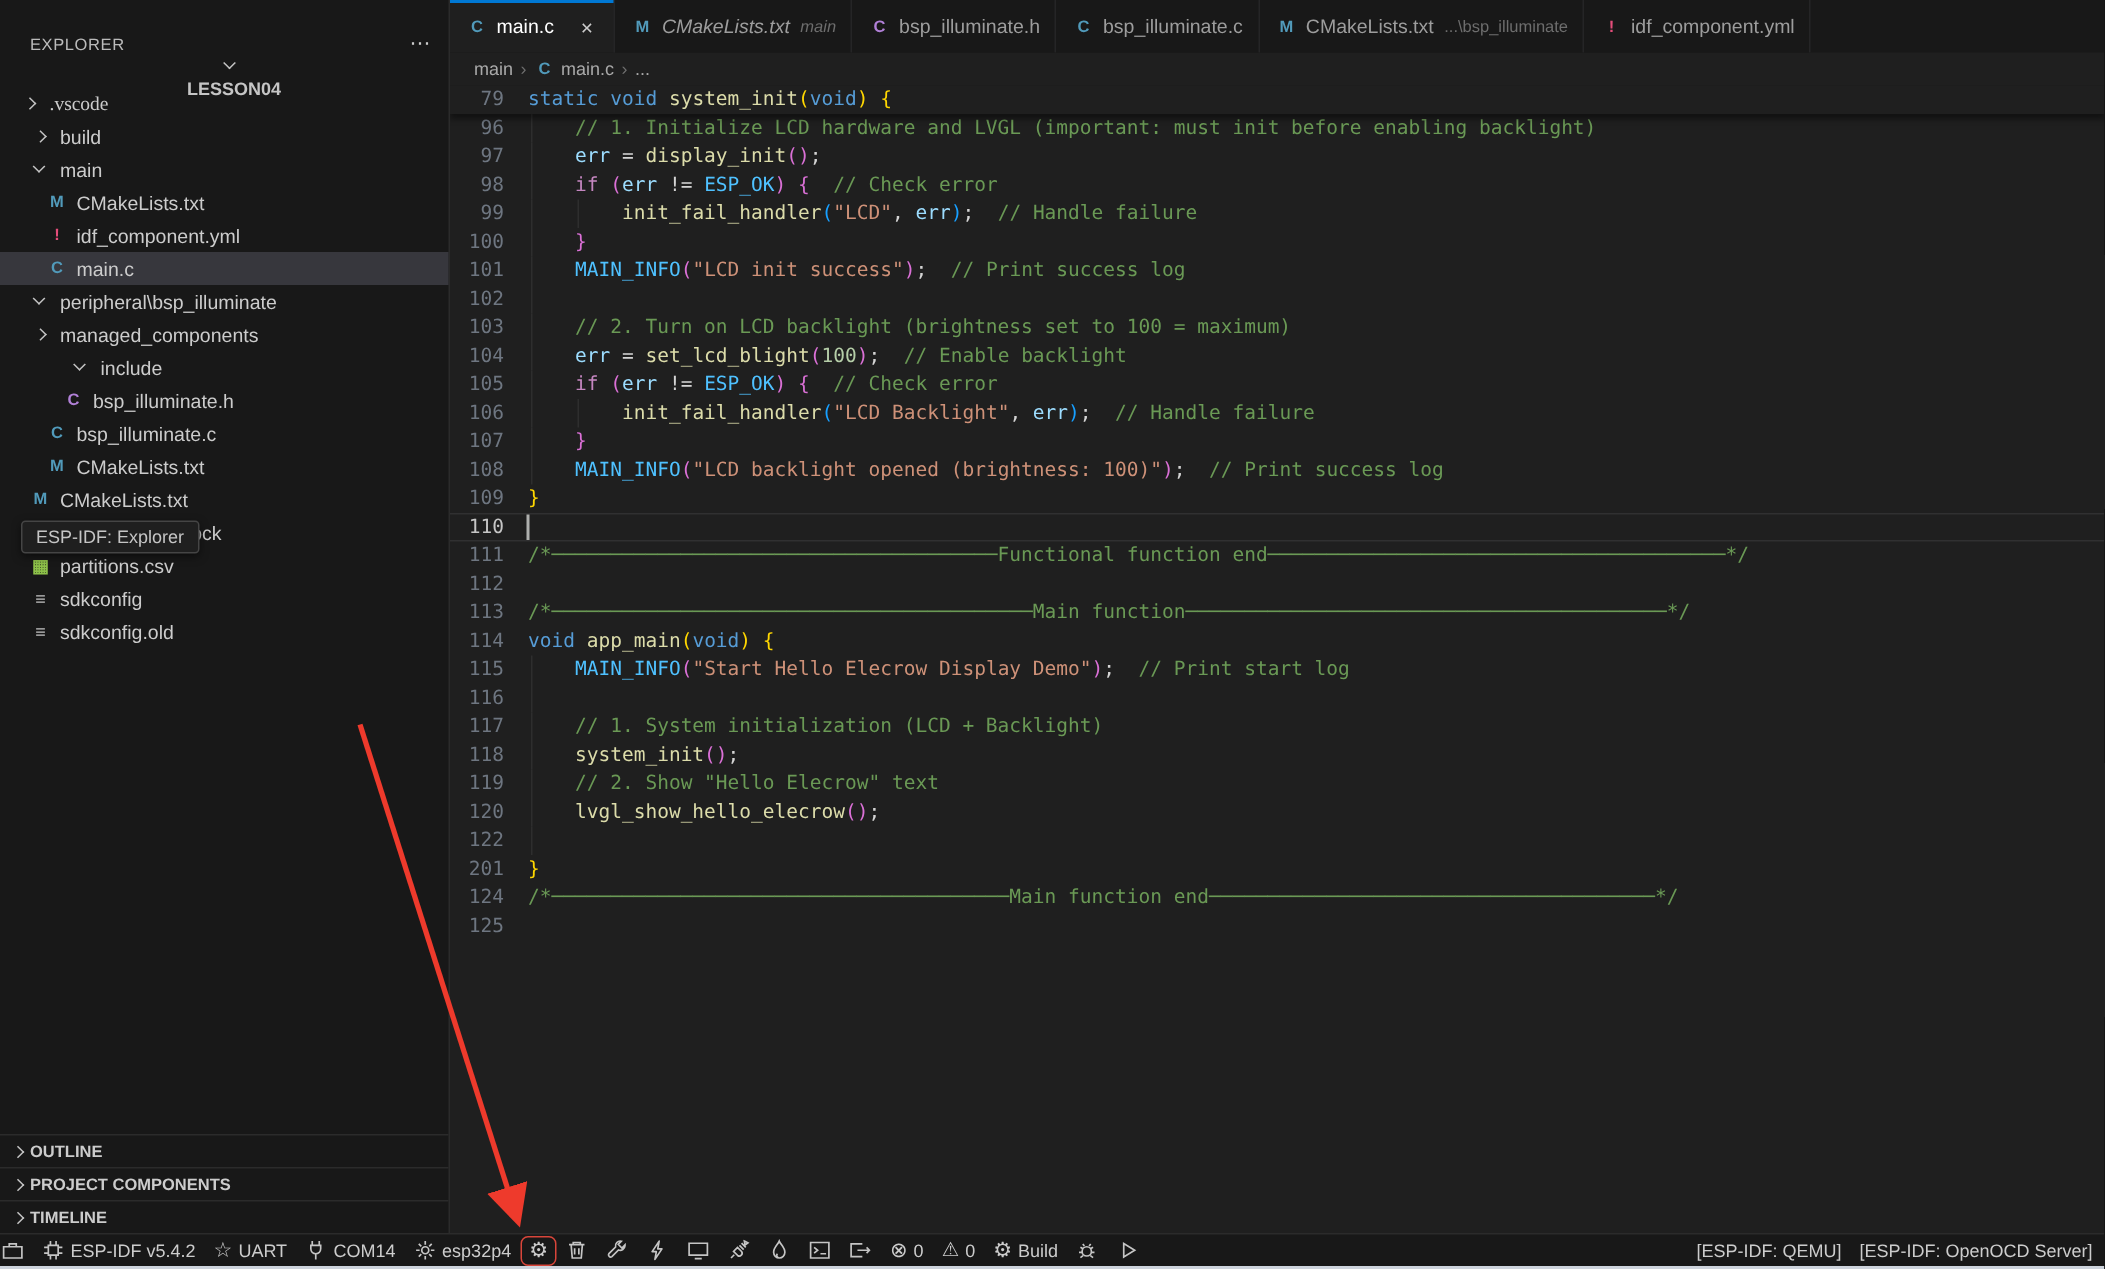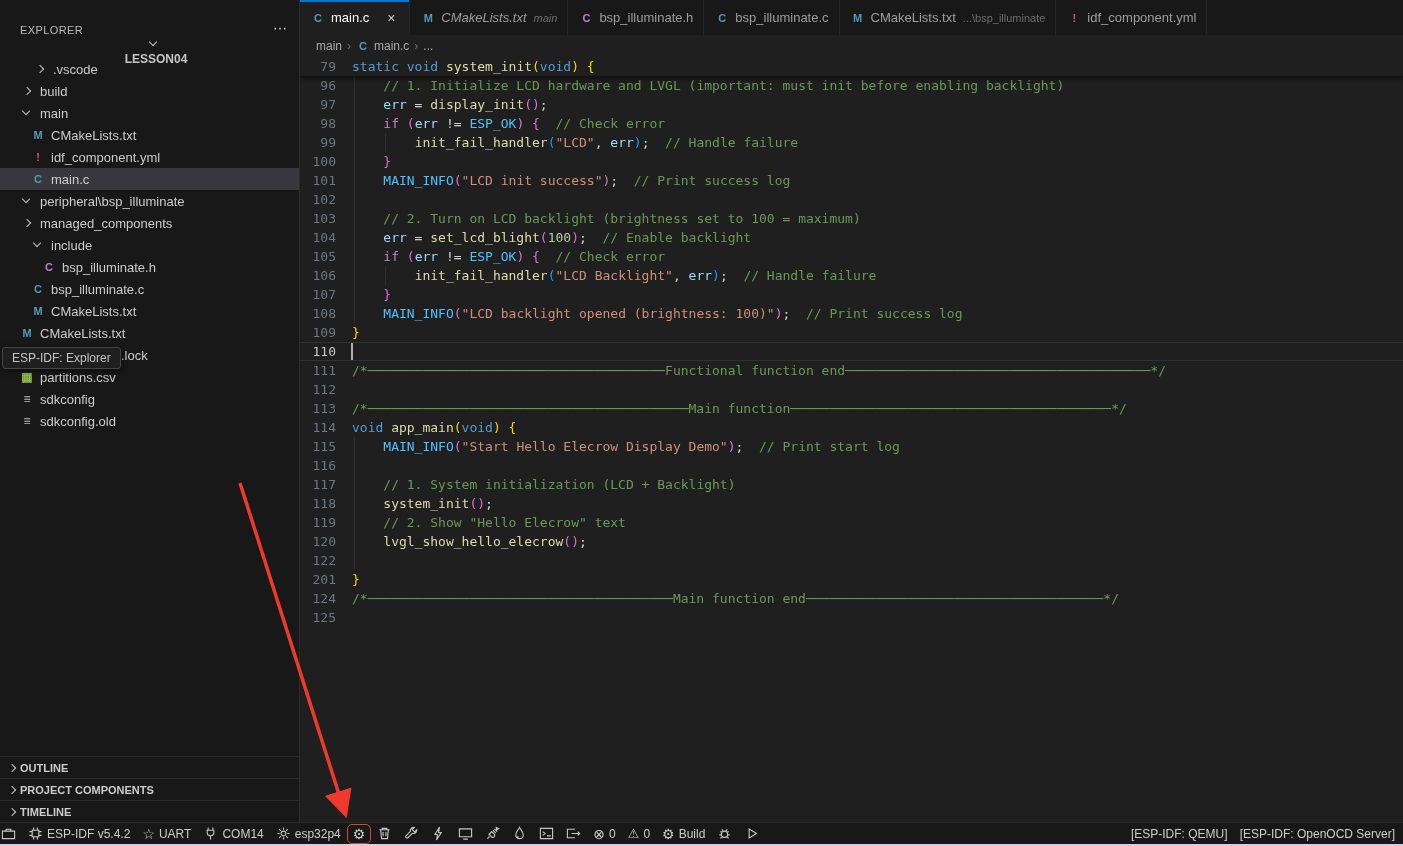--- a/index.html
+++ b/index.html
@@ -22,21 +22,21 @@
   .chev { width:16px; height:16px; position:relative; flex:none; }
   .chev::before { content:""; position:absolute; width:5px; height:5px;
     border-right:1.4px solid #c5c5c5; border-bottom:1.4px solid #c5c5c5;
     left:4px; top:3px; transform:rotate(45deg); }
   .chev.right::before { transform:rotate(-45deg); left:5px; top:5px; }
   .ficon { width:16px; height:16px; flex:none; display:flex; align-items:center; justify-content:center;
     font-weight:bold; font-size:11px; font-family:"Liberation Sans",sans-serif; }
   .tree-label { margin-left:5px; }
   .sb-sections { position:absolute; left:0; right:0; bottom:0; }
   .sb-section { height:22px; border-top:1px solid #2b2b2b; display:flex; align-items:center; font-weight:bold; font-size:11px; color:#cccccc; cursor:pointer; }
-  .tooltip { position:absolute; left:2px; top:347px; z-index:40; background:#1f1f1f;
+  .tooltip { position:absolute; left:14px; top:347px; z-index:40; background:#1f1f1f;
     border:1px solid #454545; border-radius:3px; padding:3px 9px; font-size:12px; color:#c5c5c5;
     box-shadow:0 2px 6px rgba(0,0,0,.5); white-space:nowrap;text-align:center; }
 
   
   .editor { flex:1; display:flex; flex-direction:column; background:#1f1f1f; min-width:0; }
   .tabbar { height:35px; background:#181818; display:flex; flex:none; }
   .tab { height:35px; display:flex; align-items:center; padding:0 10px; background:#181818;
     border-right:1px solid #252526; color:#9d9d9d; cursor:pointer; position:relative; white-space:nowrap; }
   .tab.active { background:#1f1f1f; color:#ffffff; }
   .tab.active::before { content:""; position:absolute; left:0; right:0; top:0; height:1.5px; background:#0078d4; }
@@ -88,21 +88,21 @@
     <div class="sidebar">
       <div class="sb-header">
         <span class="sb-title">EXPLORER</span>
         <span class="sb-more">⋯</span>
       </div>
       <div id="tree">
           <div class="tree-row root" style="padding-left: 8px; flex-direction: column;">
             <span class="chev"></span>
             <span class="tree-label">LESSON04</span>
           </div>
-          <div class="tree-row" style="padding-left: 32px;">
+          <div class="tree-row" style="padding-left: 12px; font-family: Liberation Serif, serif;">
             <span class="chev right"></span>
             <span class="tree-label">.vscode</span>
           </div>
           <div class="tree-row" style="padding-left: 19px;">
             <span class="chev right"></span>
             <span class="tree-label">build</span>
           </div>
           <div class="tree-row" style="padding-left: 19px;">
             <span class="chev"></span>
             <span class="tree-label">main</span>
@@ -120,21 +120,21 @@
             <span class="tree-label">main.c</span>
           </div>
           <div class="tree-row" style="padding-left: 19px;">
             <span class="chev"></span>
             <span class="tree-label">peripheral\bsp_illuminate</span>
           </div>
           <div class="tree-row" style="padding-left: 19px;">
             <span class="chev right"></span>
             <span class="tree-label">managed_components</span>
           </div>
-          <div class="tree-row" style="padding-left: 30px;">
+          <div class="tree-row" style="padding-left: 30px; margin-left: 16px;">
             <span class="chev"></span>
             <span class="tree-label">include</span>
           </div>
           <div class="tree-row" style="padding-left: 41px;">
             <span class="ficon" style="color:#b180d7">C</span>
             <span class="tree-label">bsp_illuminate.h</span>
           </div>
           <div class="tree-row" style="padding-left: 30px;">
             <span class="ficon" style="color:#519aba">C</span>
             <span class="tree-label">bsp_illuminate.c</span>

